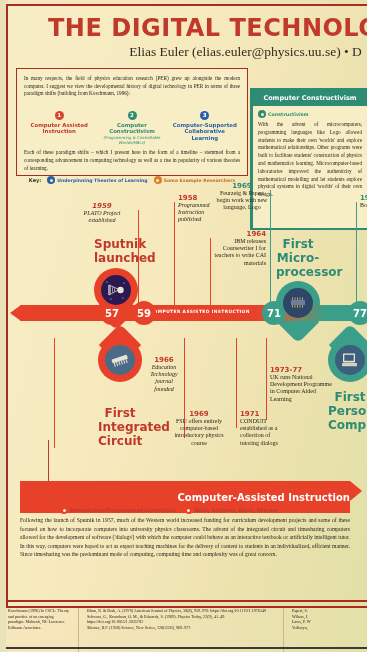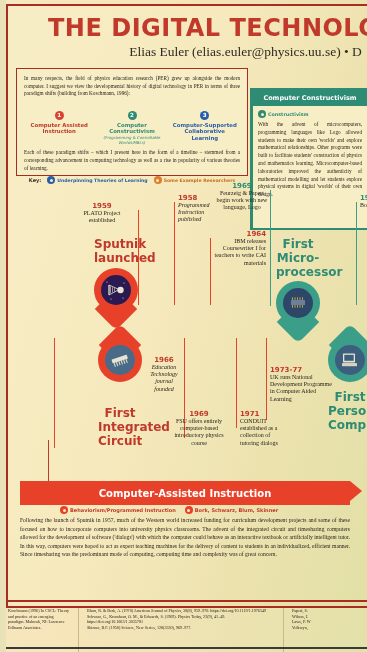--- a/index.html
+++ b/index.html
@@ -106,22 +106,22 @@
     display:flex;align-items:center;justify-content:center;
     font-family:"DejaVu Sans",sans-serif;font-weight:bold;font-size:10px;color:#fff;}
   .node.red{background:#e8412a;} .node.grn{background:#3a9e88;}
   .bandlabel{position:absolute;top:4px;font-family:"DejaVu Sans",sans-serif;font-weight:bold;
     font-size:4.4px;color:#fff;letter-spacing:.4px;}
 
   
   .tl-lower{position:absolute;left:8px;top:326px;right:0;height:150px;}
 
   
-  .caiband{position:absolute;left:20px;top:481px;width:330px;height:24px;
-    background:#e8412a;display:flex;align-items:center;justify-content:center;}
+  .caiband{position:absolute;left:20px;top:481px;width:330px;height:32px;
+    background:#e8412a;display:flex;align-items:center;justify-content:flex-end;}
   .caiband::after{content:"";position:absolute;right:-12px;top:0;width:0;height:0;
     border-top:10px solid transparent;border-bottom:10px solid transparent;border-left:12px solid #e8412a;}
   .caiband .t{color:#fff;font-family:"DejaVu Sans",sans-serif;font-weight:bold;font-size:10px;}
   .caimeta{position:absolute;left:60px;top:506px;display:flex;gap:9px;align-items:center;}
   .caimeta .ktxt{font-size:5px;color:#c0392b;}
   .caibody{position:absolute;left:20px;top:516px;width:330px;font-size:5.6px;line-height:1.52;
     color:#231f1a;text-align:justify;}
   .connector{position:absolute;left:48px;top:440px;width:1.4px;height:45px;background:#c0392b;}
 
   
@@ -189,21 +189,21 @@
     </div>
   </div>
 
   <div class="tl-upper">
     <div class="vline" style="left:130px;top:30px;height:95px;background:#e8412a;"></div>
     <div class="vline" style="left:166px;top:22px;height:103px;background:#e8412a;"></div>
     <div class="vline" style="left:202px;top:58px;height:67px;background:#e8412a;"></div>
     <div class="vline" style="left:262px;top:10px;height:116px;background:#3a9e88;"></div>
     <div class="vline" style="left:348px;top:22px;height:103px;background:#3a9e88;"></div>
 
-    <div class="ev ra" style="left:62px;top:22px;width:64px;">
+    <div class="ev ra" style="left:62px;top:22px;width:64px;font-style:italic;">
       <div class="yr yr-red">1959</div>
       <div class="tx">PLATO Project established</div>
     </div>
 
     <div class="ev la" style="left:170px;top:14px;width:36px;">
       <div class="yr yr-red">1958</div>
       <div class="tx" style="font-style:italic">Programmed Instruction published</div>
     </div>
 
     <div class="ev la" style="left:206px;top:50px;width:52px;text-align:right;">
@@ -264,20 +264,29 @@
               <line x1="12.5" y1="15.2" x2="12.5" y2="17.6"></line>
                 <line x1="15" y1="15.2" x2="15" y2="17.6"></line>
               <line x1="17.5" y1="15.2" x2="17.5" y2="17.6"></line>
             </g>
           </svg>
         </div>
       </div>
     </div>
   </div>
 
+  <div class="band">
+    <div class="bandarrow"></div>
+    <div class="bandbg"></div>
+    <div class="bandlabel" style="left:140px;">COMPUTER ASSISTED INSTRUCTION</div>
+    <div class="node red" style="left:90px;">57</div>
+    <div class="node red" style="left:122px;">59</div>
+    <div class="node grn" style="left:252px;">71</div>
+    <div class="node grn" style="left:338px;">77</div>
+  </div>
 
   <div class="tl-lower">
     <div class="vline" style="left:46px;top:12px;height:110px;background:#e8412a;"></div>
     <div class="vline" style="left:176px;top:12px;height:100px;background:#e8412a;"></div>
     <div class="vline" style="left:228px;top:12px;height:90px;background:#e8412a;"></div>
     <div class="vline" style="left:258px;top:12px;height:82px;background:#e8412a;"></div>
 
     <div class="ev ra" style="left:138px;top:30px;width:36px;">
       <div class="yr yr-red">1966</div>
       <div class="tx" style="font-style:italic">Education Technology journal founded</div>

